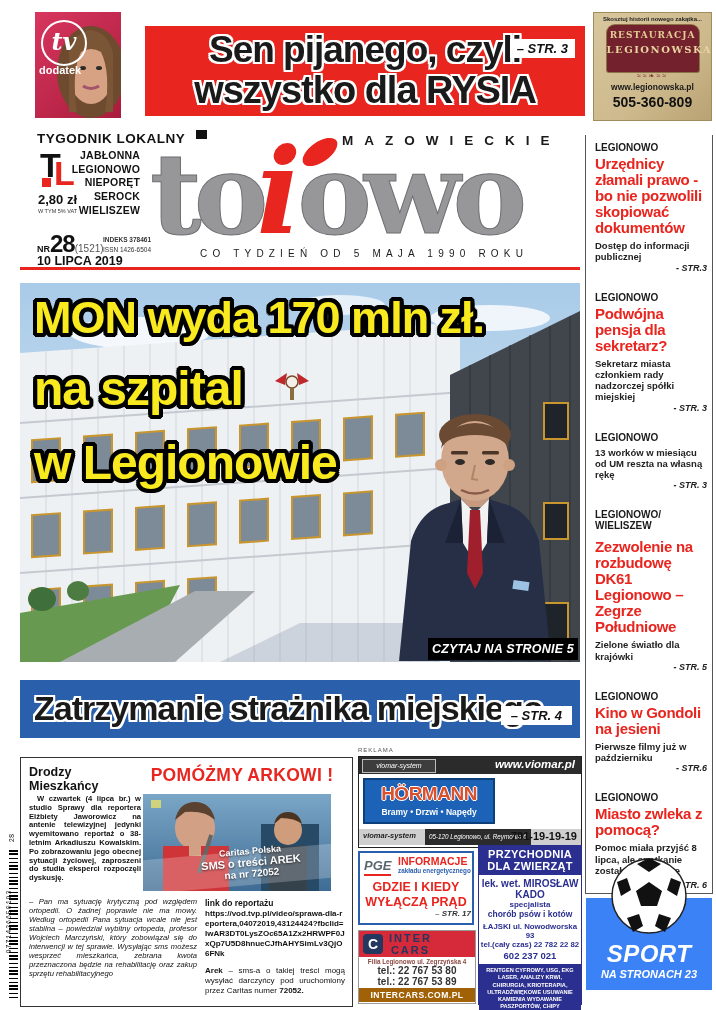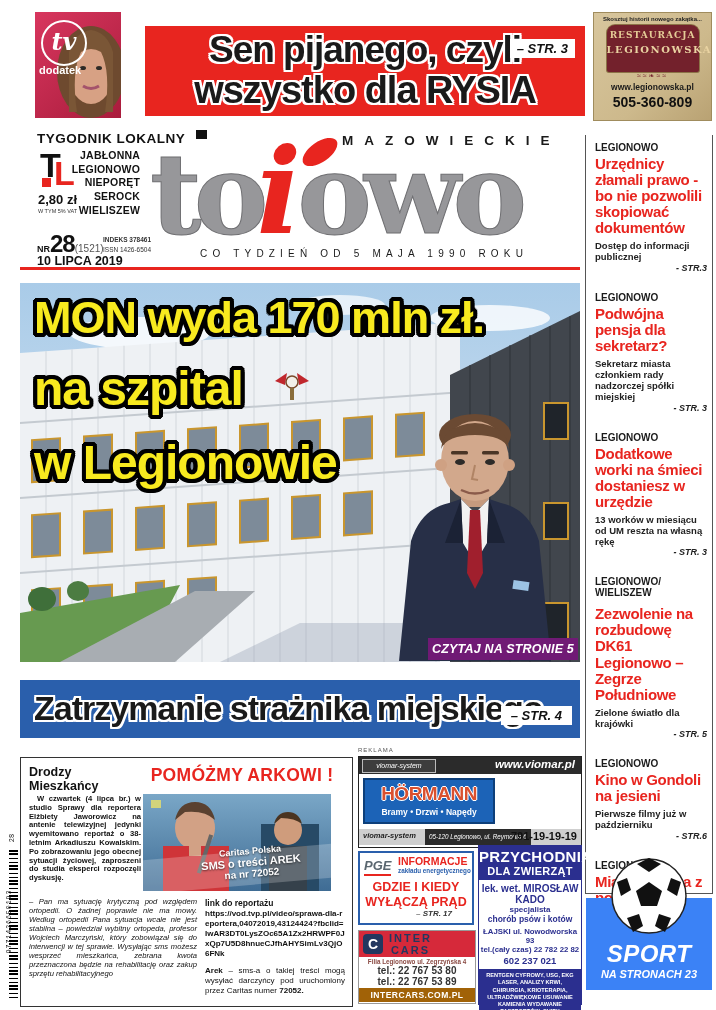--- a/index.html
+++ b/index.html
@@ -203,21 +203,21 @@
         <polygon points="76,86 90,100 104,86 102,130 90,150 78,130" fill="#f2f2f2"></polygon>
         <polygon points="85,97 95,97 98,160 90,176 82,160" fill="#a01f2d"></polygon>
         <path d="M76,86 L60,130 L78,130" fill="#1b2235"></path>
         <path d="M104,86 L120,130 L102,130" fill="#1b2235"></path>
         <rect x="128" y="168" width="16" height="9" fill="#9cc3e4" transform="rotate(8 136 172)"></rect>
       </g>
     </svg>
     <div class="abs yellow-head" style="left:14px;top:12px;font-size:45px;">MON wyda 170 mln zł.</div>
     <div class="abs yellow-head" style="left:14px;top:82px;font-size:48px;">na szpital</div>
     <div class="abs yellow-head" style="left:14px;top:156px;font-size:48px;">w Legionowie</div>
-    <div class="abs" style="right:2px;bottom:2px;width:150px;height:22px;background:#701a75;color:#fff;font-style:italic;
+    <div class="abs" style="right:2px;bottom:2px;width:150px;height:22px;background:#000000;color:#fff;font-style:italic;
                 font-weight:bold;font-size:12.5px;text-align:center;line-height:22px;letter-spacing:0.2px;">CZYTAJ NA STRONIE 5</div>
   </div>
 
   <div class="abs" style="left:585px;top:135px;width:126px;height:758px;border-left:1px solid #555;border-right:1px solid #555;border-bottom:1px solid #555;">
 
     <div class="sb-item">
       <div class="sb-region">LEGIONOWO</div>
       <div class="sb-title">Urzędnicy złamali prawo - bo nie pozwolili skopiować dokumentów</div>
       <div class="sb-sub">Dostęp do informacji publicznej</div>
       <div class="sb-ref">- STR.3</div>
@@ -225,21 +225,20 @@
 
     <div class="sb-item" style="margin-top:6px;">
       <div class="sb-region">LEGIONOWO</div>
       <div class="sb-title">Podwójna pensja dla sekretarz?</div>
       <div class="sb-sub">Sekretarz miasta członkiem rady nadzorczej spółki miejskiej</div>
       <div class="sb-ref">- STR. 3</div>
     </div>
 
     <div class="sb-item" style="margin-top:6px;">
       <div class="sb-region">LEGIONOWO</div>
-      <div class="sb-title">Dodatkowe worki na śmieci dostaniesz w urzędzie</div>
       <div class="sb-sub">13 worków w miesiącu od UM reszta na własną rękę</div>
       <div class="sb-ref">- STR. 3</div>
     </div>
 
     <div class="sb-item" style="margin-top:6px;">
       <div class="sb-region">LEGIONOWO/ WIELISZEW</div>
       <div class="sb-title" style="margin-top:8px;">Zezwolenie na rozbudowę DK61 Legionowo – Zegrze Południowe</div>
       <div class="sb-sub">Zielone światło dla krajówki</div>
       <div class="sb-ref">- STR. 5</div>
     </div>
@@ -348,26 +347,26 @@
 
   <div class="abs" style="left:358px;top:851px;width:116px;height:74px;border:2px solid #2a5fac;box-sizing:border-box;background:#fff;">
     <div style="position:relative;height:26px;">
       <span style="position:absolute;left:4px;top:5px;font-size:13px;font-weight:900;font-style:italic;color:#5b6770;
                    border-bottom:2px solid #e8251f;padding-bottom:1px;">PGE</span>
       <span style="position:absolute;left:38px;top:2px;font-size:10.5px;font-weight:900;color:#e8251f;">INFORMACJE</span>
       <span style="position:absolute;left:38px;top:14px;font-size:6.3px;font-weight:bold;color:#2a5fac;">zakładu energetycznego</span>
     </div>
     <div style="text-align:center;color:#e8251f;font-size:12.5px;font-weight:900;margin-top:1px;">GDZIE I KIEDY</div>
     <div style="text-align:center;color:#e8251f;font-size:12.5px;font-weight:900;margin-top:1px;">WYŁĄCZĄ PRĄD</div>
-    <div style="text-align:right;font-size:8px;font-style:italic;font-weight:bold;color:#333;padding-right:20px;">– STR. 17</div>
+    <div style="text-align:right;font-size:8px;font-style:italic;font-weight:bold;color:#333;padding-right:1px;">– STR. 17</div>
   </div>
 
   <div class="abs" style="left:478px;top:845px;width:102px;height:158px;border:1px solid #2b2f8f;background:#fff;text-align:center;">
     <div style="background:#2b2f8f;color:#fff;padding:2px 0 3px;">
-      <div style="font-size:15px;font-weight:900;letter-spacing:0.3px;text-align:center;">PRZYCHODNIA</div>
+      <div style="font-size:11px;font-weight:900;letter-spacing:0.3px;text-align:center;">PRZYCHODNIA</div>
       <div style="font-size:11px;font-weight:900;letter-spacing:0.3px;">DLA ZWIERZĄT</div>
     </div>
     <div style="color:#2b2f8f;font-weight:bold;">
       <div style="font-size:10px;margin-top:3px;">lek. wet. MIROSŁAW KADO</div>
       <div style="font-size:8px;">specjalista</div>
       <div style="font-size:8.5px;">chorób psów i kotów</div>
       <div style="font-size:7.8px;margin-top:3px;">ŁAJSKI ul. Nowodworska 93</div>
       <div style="font-size:7.8px;">tel.(cały czas) 22 782 22 82</div>
       <div style="font-size:9.5px;margin-top:1px;">602 237 021</div>
     </div>

